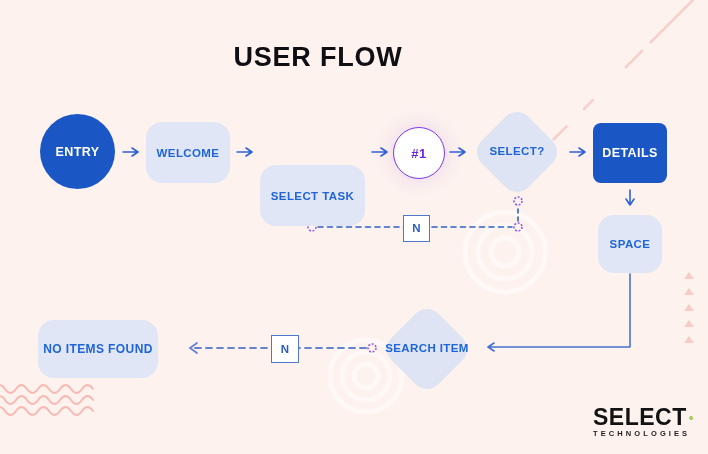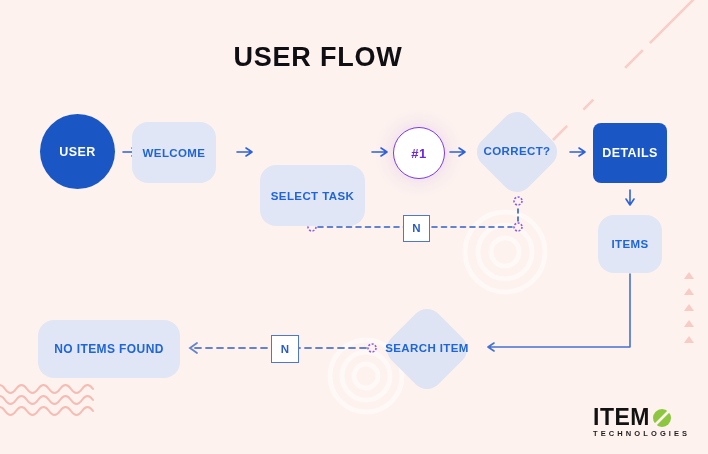--- a/index.html
+++ b/index.html
@@ -23,30 +23,30 @@
         justify-content:center;text-align:center;color:#2065D8;font-weight:bold;
         font-size:11.5px;letter-spacing:.4px;line-height:1.35;}
   .nbox{position:absolute;z-index:3;background:#FFFFFF;border:1.8px solid #4E77CE;
         display:flex;align-items:center;justify-content:center;color:#2A5CC8;
         font-weight:bold;font-size:11.5px;}
 
   
   #title{position:absolute;z-index:2;left:0;top:42px;width:636px;text-align:center;
         font-size:27px;font-weight:800;letter-spacing:.8px;color:#0E0E13;}
   #node-entry{left:40px;top:114px;width:75px;height:75px;}
-  #node-welcome{left:132px;top:122px;width:84px;height:61px;}
+  #node-welcome{left:146px;top:122px;width:84px;height:61px;}
   #node-select-task{left:260px;top:121px;width:105px;height:61px;margin-top:44px;}
   #node-step{left:393px;top:127px;width:50px;height:50px;}
   #diamond-correct{left:484px;top:119px;}
   #label-correct{left:475px;top:140px;height:24px;}
   #node-details{left:593px;top:123px;width:74px;height:60px;}
   #node-find{left:598px;top:215px;width:64px;height:58px;}
   #diamond-search{left:394px;top:316px;}
   #label-search{left:385px;top:330px;height:38px;}
-  #node-no-items{left:38px;top:320px;width:142px;height:58px;font-size:12px;}
+  #node-no-items{left:38px;top:320px;width:120px;height:58px;font-size:12px;}
   #nbox-top{left:403px;top:214.5px;width:25px;height:25px;}
   #nbox-bottom{left:271px;top:335px;width:26px;height:26px;}
 
   
   #logo{position:absolute;z-index:2;left:593px;top:406px;width:100px;}
   #logo-row{display:flex;align-items:center;}
   #logo-brand{font-size:23px;font-weight:800;color:#121212;letter-spacing:.5px;line-height:1;}
   #logo-mark{margin-left:2px;}
   #logo-sub{font-size:7.5px;font-weight:bold;color:#1d1d1d;letter-spacing:3.1px;margin-top:0;}
 </style>
@@ -106,63 +106,63 @@
       <path d="M518,221 V207" stroke-dasharray="4 4"></path>
     </g>
     <circle cx="312" cy="227" r="4" fill="#FDF2EE" stroke="#8B5CF6" stroke-width="1.6" stroke-dasharray="2 1.6"></circle>
     <circle cx="518" cy="227" r="4" fill="#FDF2EE" stroke="#8B5CF6" stroke-width="1.6" stroke-dasharray="2 1.6"></circle>
     <circle cx="518" cy="201" r="4" fill="#FDF2EE" stroke="#8B5CF6" stroke-width="1.6" stroke-dasharray="2 1.6"></circle>
   </svg>
 
   <div id="title">USER FLOW</div>
 
   <div class="node circle-solid" id="node-entry">
-    <span>USER</span>
+    <span>ENTRY</span>
   </div>
 
   <div class="node pill" id="node-welcome">
     <span>WELCOME</span>
   </div>
 
   <div class="node pill" id="node-select-task">
     <span>SELECT TASK</span>
   </div>
 
   <div class="node circle-outline" id="node-step">
     <span>#1</span>
   </div>
 
   <div class="diamond-shape" id="diamond-correct"></div>
-  <div class="diamond-label" id="label-correct">CORRECT?</div>
+  <div class="diamond-label" id="label-correct">SELECT?</div>
 
   <div class="node solid" id="node-details">
     <span>DETAILS</span>
   </div>
 
   <div class="node pill" id="node-find">
-    <span>ITEMS</span>
+    <span>SPACE</span>
   </div>
 
   <div class="diamond-shape" id="diamond-search"></div>
   <div class="diamond-label" id="label-search">SEARCH ITEM</div>
 
   <div class="node pill" id="node-no-items">
     <span>NO ITEMS FOUND</span>
   </div>
 
   <div class="nbox" id="nbox-top">
     <span>N</span>
   </div>
   <div class="nbox" id="nbox-bottom">
     <span>N</span>
   </div>
 
   <div id="logo">
     <div id="logo-row">
-      <span id="logo-brand">ITEM</span>
+      <span id="logo-brand">SELECT</span>
       <svg id="logo-mark" width="20" height="20" viewBox="0 0 20 20">
         <circle cx="10" cy="10" r="9" fill="#8DC63F"></circle>
         <line x1="2.5" y1="17.5" x2="18.5" y2="1.5" stroke="#FDF2EE" stroke-width="2.6"></line>
       </svg>
     </div>
     <div id="logo-sub">TECHNOLOGIES</div>
   </div>
 
 </div>
 

